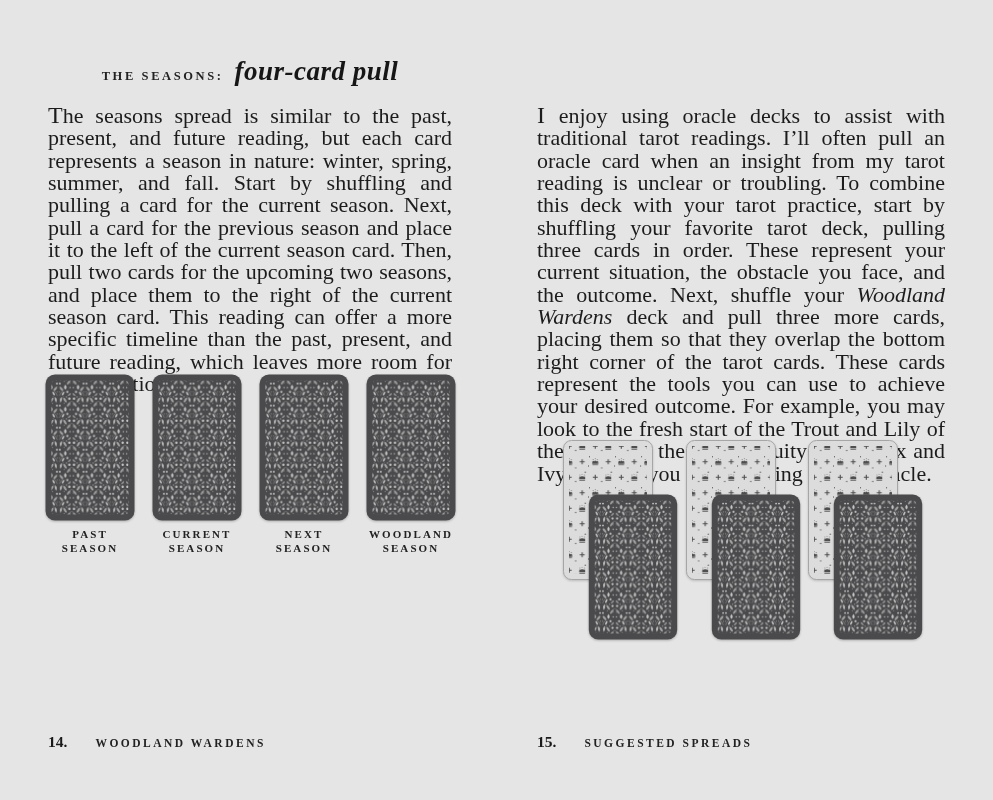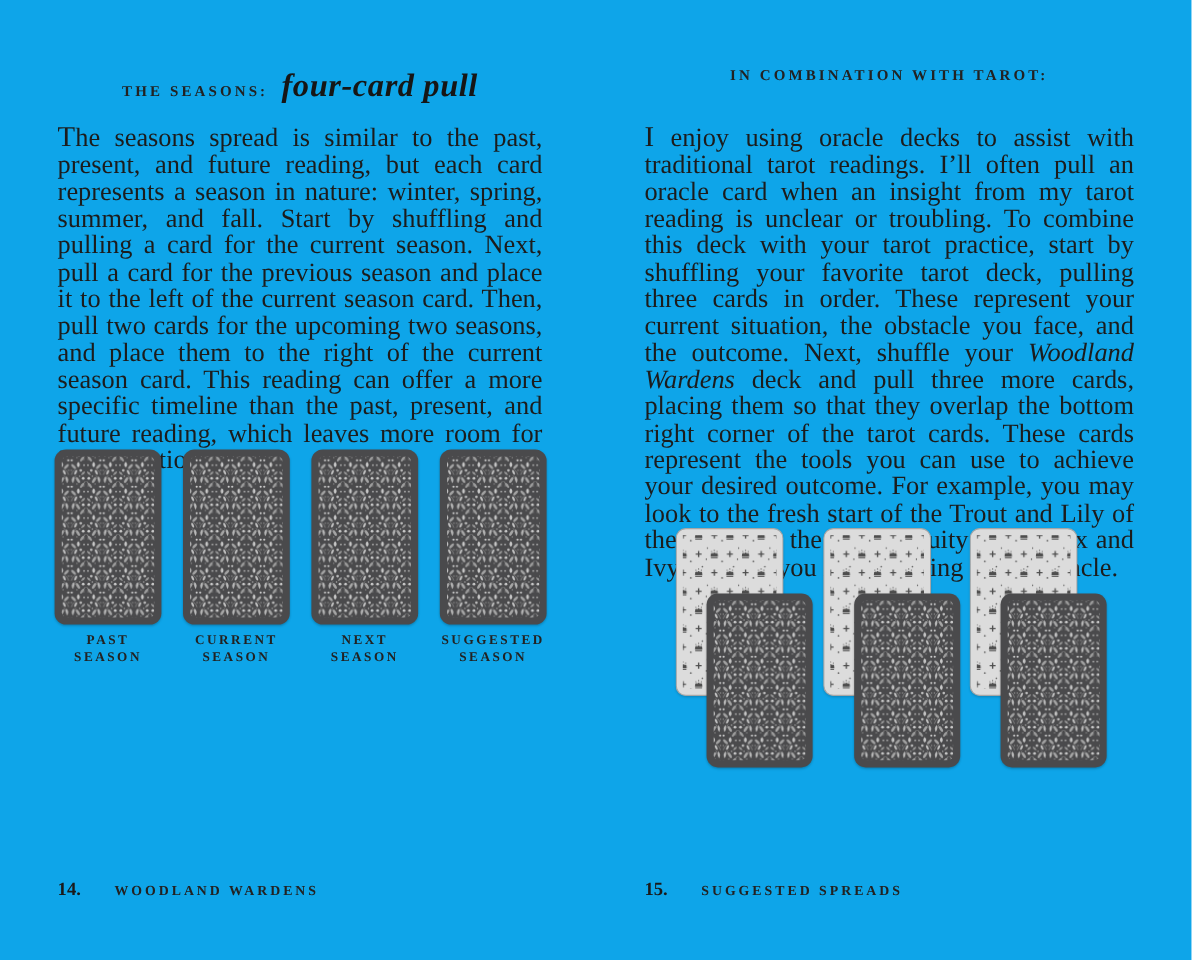--- a/index.html
+++ b/index.html
@@ -1,19 +1,19 @@
 <!DOCTYPE html>
 <html><head>
 <meta charset="utf-8">
 <style>
   html,body{margin:0;padding:0;background:#ffffff;}
   .spread{
     position:relative;
     width:993px;height:800px;
-    background:#0ea5e9;
+    background:#e5e5e5;
     font-family:"Liberation Serif", serif;
     color:#1d1d1d;
     overflow:hidden;
   }
   .page{position:absolute;top:0;height:100%;}
   .page-left{left:48px;width:404px;}
   .page-right{left:537px;width:408px;}
 
   .page-header{
     position:absolute;top:56px;left:-20px;right:-20px;
@@ -180,38 +180,37 @@
           <div>SEASON</div>
         </div>
       </div>
 
       <div class="card-slot">
         <svg class="oracle-card" viewBox="0 0 90 147">
           <rect x="0.5" y="0.5" width="89" height="146" rx="9.5" fill="#4a4a4c"></rect>
           <rect x="6.5" y="6.5" width="77" height="134" rx="4" fill="url(#damask)"></rect>
         </svg>
         <div class="card-label">
-          <div>SUGGESTED</div>
+          <div>WOODLAND</div>
           <div>SEASON</div>
         </div>
       </div>
 
     </div>
 
     <footer class="page-footer">
       <span class="folio">14.</span>
       <span class="running-title">WOODLAND WARDENS</span>
     </footer>
 
   </section>
 
   <section class="page page-right">
 
     <header class="page-header">
-      <span class="kicker">IN COMBINATION WITH TAROT:</span>
     </header>
 
     <p class="body-text"><span>I enjoy using oracle decks to assist with traditional tarot readings. I’ll often pull an oracle card when an insight from my tarot reading is unclear or troubling. To combine this deck with your tarot practice, start by shuffling your favorite tarot deck, pulling three cards in order. These represent your current situation, the obstacle you face, and the outcome. Next, shuffle your </span><span class="seg-i">Woodland Wardens</span><span> deck and pull three more cards, placing them so that they overlap the bottom right corner of the tarot cards. These cards represent the tools you can use to achieve your desired outcome. For example, you may look to the fresh start of the Trout and Lily of the Valley or the sly ingenuity of the Fox and Ivy to assist you in addressing your obstacle.</span></p>
 
     <div class="pairs">
 
       <div class="pair pair-1">
         <svg class="tarot-card" viewBox="0 0 90 140">
           <rect x="0.5" y="0.5" width="89" height="139" rx="8" fill="#dcdcdc" stroke="#a6a6a6"></rect>
           <rect x="6" y="6" width="78" height="128" fill="url(#tarotpat)"></rect>

